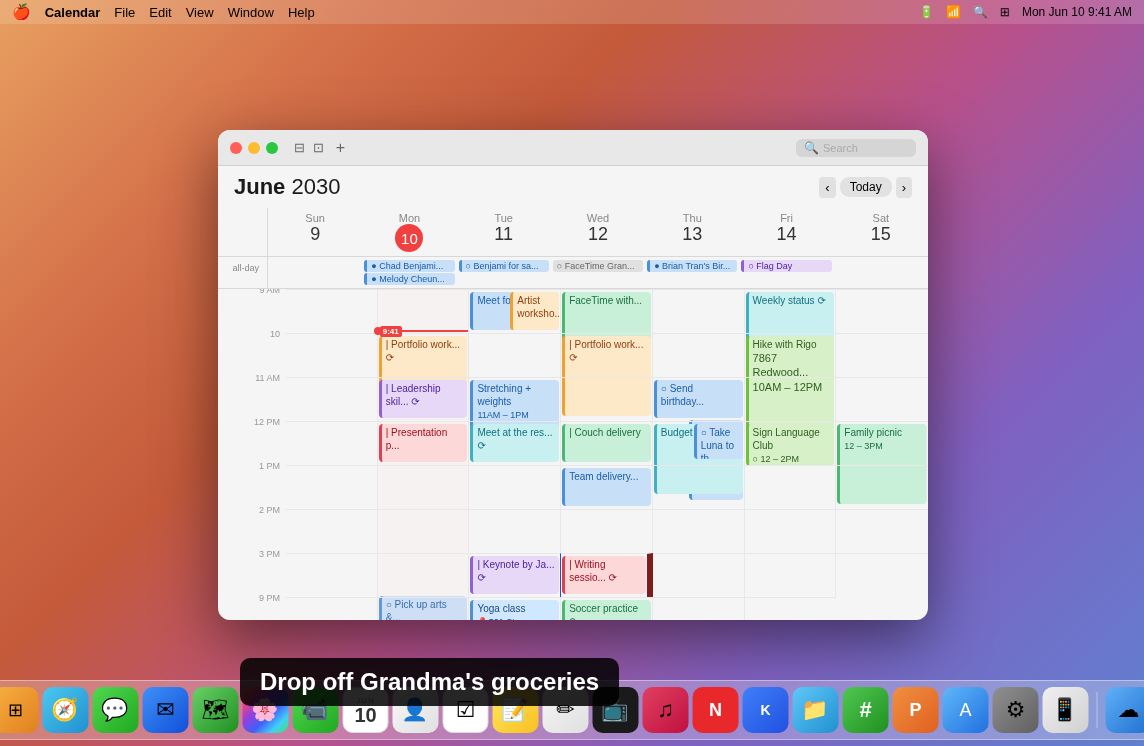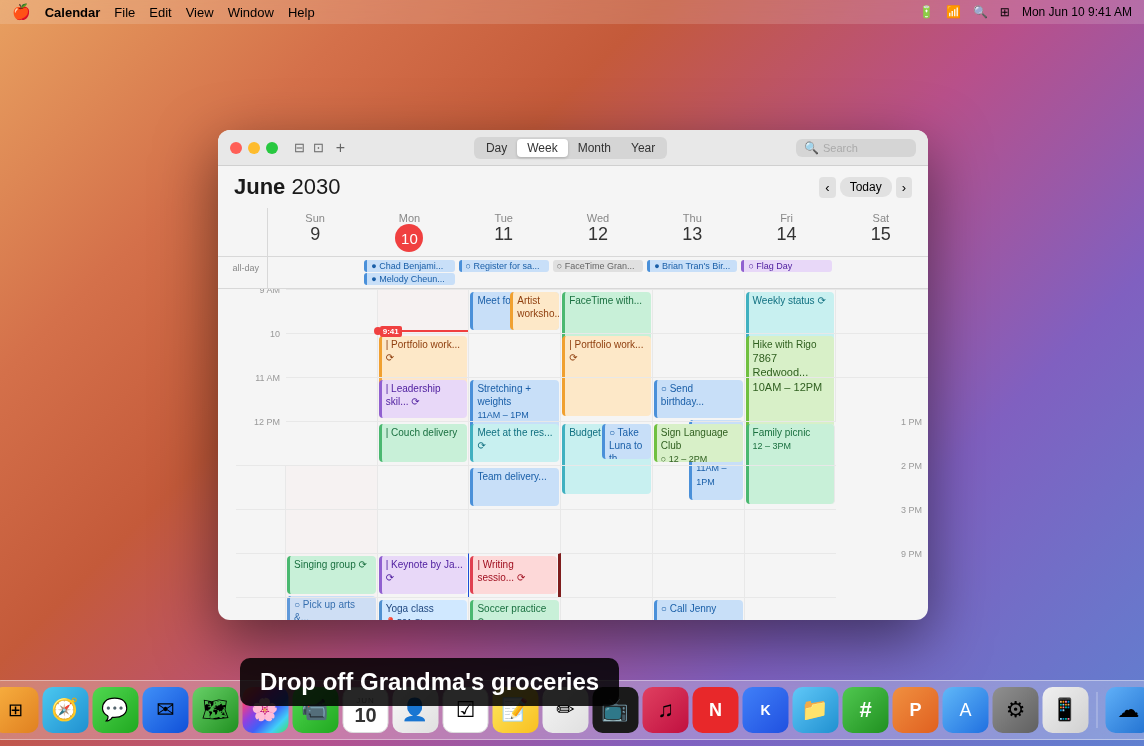--- a/index.html
+++ b/index.html
@@ -321,26 +321,20 @@
       <div class="traffic-light tl-close"></div>
       <div class="traffic-light tl-min"></div>
       <div class="traffic-light tl-max"></div>
     </div>
     <div class="title-bar-icons">
       <span style="font-size:13px;color:#666;">⊟</span>
       <span style="font-size:13px;color:#666;">⊡</span>
     </div>
     <span style="font-size:16px;color:#666;margin-left:4px;">+</span>
     <div class="title-bar-spacer"></div>
-    <div class="view-tabs">
-      <span class="view-tab">Day</span>
-      <span class="view-tab active">Week</span>
-      <span class="view-tab">Month</span>
-      <span class="view-tab">Year</span>
-    </div>
     <div class="title-bar-spacer"></div>
     <div class="search-bar">
       <span>🔍</span>
       <span style="font-size:11px;color:#aaa;">Search</span>
     </div>
   </div>
 
   <div class="cal-header">
     <span class="cal-month-year">
       <strong>June</strong>&nbsp;<span>2030</span>
@@ -395,21 +389,21 @@
     <div class="all-day-label" style="border-right:1px solid #d8d8d8;">all-day</div>
 
     <div class="all-day-cell"></div>
 
     <div class="all-day-cell">
       <div class="all-day-event event-blue">● Chad Benjami...</div>
       <div class="all-day-event event-blue">● Melody Cheun...</div>
     </div>
 
     <div class="all-day-cell">
-      <div class="all-day-event event-blue">○ Register for sa...</div>
+      <div class="all-day-event event-blue">○ Benjami for sa...</div>
     </div>
 
     <div class="all-day-cell">
       <div class="all-day-event" style="background:#e0e0e0;color:#666;border-radius:3px;padding:1px 4px;font-size:9px;">○ FaceTime Gran...</div>
     </div>
 
     <div class="all-day-cell">
       <div class="all-day-event event-blue">● Brian Tran's Bir...</div>
     </div>
 
@@ -477,25 +471,28 @@
         <div class="time-slot" style="border-right:1px solid #e8e8e8;"></div>
         <div class="time-slot" style="border-right:1px solid #e8e8e8;position:relative;">
           <div class="event-block event-blue" style="top:2px;height:38px;">○ Send birthday...</div>
           <div class="event-block event-blue" style="top:42px;height:80px;left:40%;">Stretching + weights<br><span style="font-size:9px;">11AM – 1PM</span></div>
         </div>
         <div class="time-slot" style="border-right:1px solid #e8e8e8;"></div>
         <div class="time-slot"></div>
 
         <div class="time-label">12 PM</div>
         <div class="time-slot" style="border-right:1px solid #e8e8e8;"></div>
+        <div class="time-slot today-column-bg" style="border-right:1px solid #e8e8e8;position:relative;">
+          <div class="event-block event-red" style="top:2px;height:38px;">| Presentation p...</div>
+        </div>
+        <div class="time-slot" style="border-right:1px solid #e8e8e8;position:relative;">
+          <div class="event-block event-teal" style="top:2px;height:38px;">Meet at the res... ⟳</div>
+        </div>
         <div class="time-slot" style="border-right:1px solid #e8e8e8;position:relative;">
           <div class="event-block event-green" style="top:2px;height:38px;">| Couch delivery</div>
-        </div>
-        <div class="time-slot" style="border-right:1px solid #e8e8e8;position:relative;">
-          <div class="event-block event-teal" style="top:2px;height:38px;">Meet at the res... ⟳</div>
         </div>
         <div class="time-slot" style="border-right:1px solid #e8e8e8;position:relative;">
           <div class="event-block event-teal" style="top:2px;height:70px;">Budget meeting<br></div>
           <div class="event-block event-blue" style="top:2px;height:35px;left:45%;">○ Take Luna to th...</div>
         </div>
         <div class="time-slot" style="border-right:1px solid #e8e8e8;position:relative;">
           <div class="event-block event-lime" style="top:2px;height:38px;">Sign Language Club<br><span style="font-size:9px;">○ 12 – 2PM</span></div>
         </div>
         <div class="time-slot">
           <div class="event-block event-green" style="top:2px;height:80px;border-right:1px solid #e8e8e8;">Family picnic<br><span style="font-size:9px;">12 – 3PM</span></div>
@@ -517,48 +514,43 @@
         <div class="time-slot today-column-bg" style="border-right:1px solid #e8e8e8;"></div>
         <div class="time-slot" style="border-right:1px solid #e8e8e8;"></div>
         <div class="time-slot" style="border-right:1px solid #e8e8e8;"></div>
         <div class="time-slot" style="border-right:1px solid #e8e8e8;"></div>
         <div class="time-slot" style="border-right:1px solid #e8e8e8;"></div>
         <div class="time-slot"></div>
 
         <div class="time-label">3 PM</div>
         <div class="time-slot" style="border-right:1px solid #e8e8e8;"></div>
         <div class="time-slot today-column-bg" style="border-right:1px solid #e8e8e8;position:relative;">
-          <div class="event-block event-green" style="top:2px;height:38px;">Singing group ⟳</div>
           <div class="event-block event-blue" style="top:42px;height:38px;">○ Pick up arts &amp;...</div>
         </div>
         <div class="time-slot" style="border-right:1px solid #1d4ed8;position:relative;">
           <div class="event-block event-purple" style="top:2px;height:38px;">| Keynote by Ja... ⟳</div>
         </div>
-        <div class="time-slot" style="border-right:3px solid #7f1d1d;position:relative;">
+        <div class="time-slot" style="border-right:6px solid #7f1d1d;position:relative;">
           <div class="event-block event-red" style="top:2px;height:38px;">| Writing sessio... ⟳</div>
         </div>
         <div class="time-slot" style="border-right:1px solid #e8e8e8;"></div>
         <div class="time-slot" style="border-right:1px solid #e8e8e8;"></div>
         <div class="time-slot"></div>
 
         <div class="time-label">9 PM</div>
         <div class="time-slot" style="border-right:1px solid #e8e8e8;"></div>
         <div class="time-slot today-column-bg" style="border-right:1px solid #e8e8e8;"></div>
         <div class="time-slot" style="border-right:1px solid #e8e8e8;position:relative;">
 
           <div class="event-block event-sky" style="top:2px;height:90px;">Yoga class<br><span style="font-size:9px;">📍501 Stanyan St...<br>⏰4 – 5:30PM</span></div>
         </div>
         <div class="time-slot" style="border-right:1px solid #e8e8e8;position:relative;">
           <div class="event-block event-green" style="top:2px;height:38px;">Soccer practice ⟳</div>
         </div>
         <div class="time-slot" style="border-right:1px solid #e8e8e8;"></div>
-        <div class="time-slot" style="border-right:1px solid #e8e8e8;position:relative;">
-          <div class="event-block event-blue" style="top:2px;height:38px;">○ Call Jenny</div>
-
-        </div>
         <div class="time-slot"></div>
 
       </div>
     </div>
   </div>
 </div>
 
 <div class="tooltip">Drop off Grandma's groceries</div>
 
 <div class="dock">

